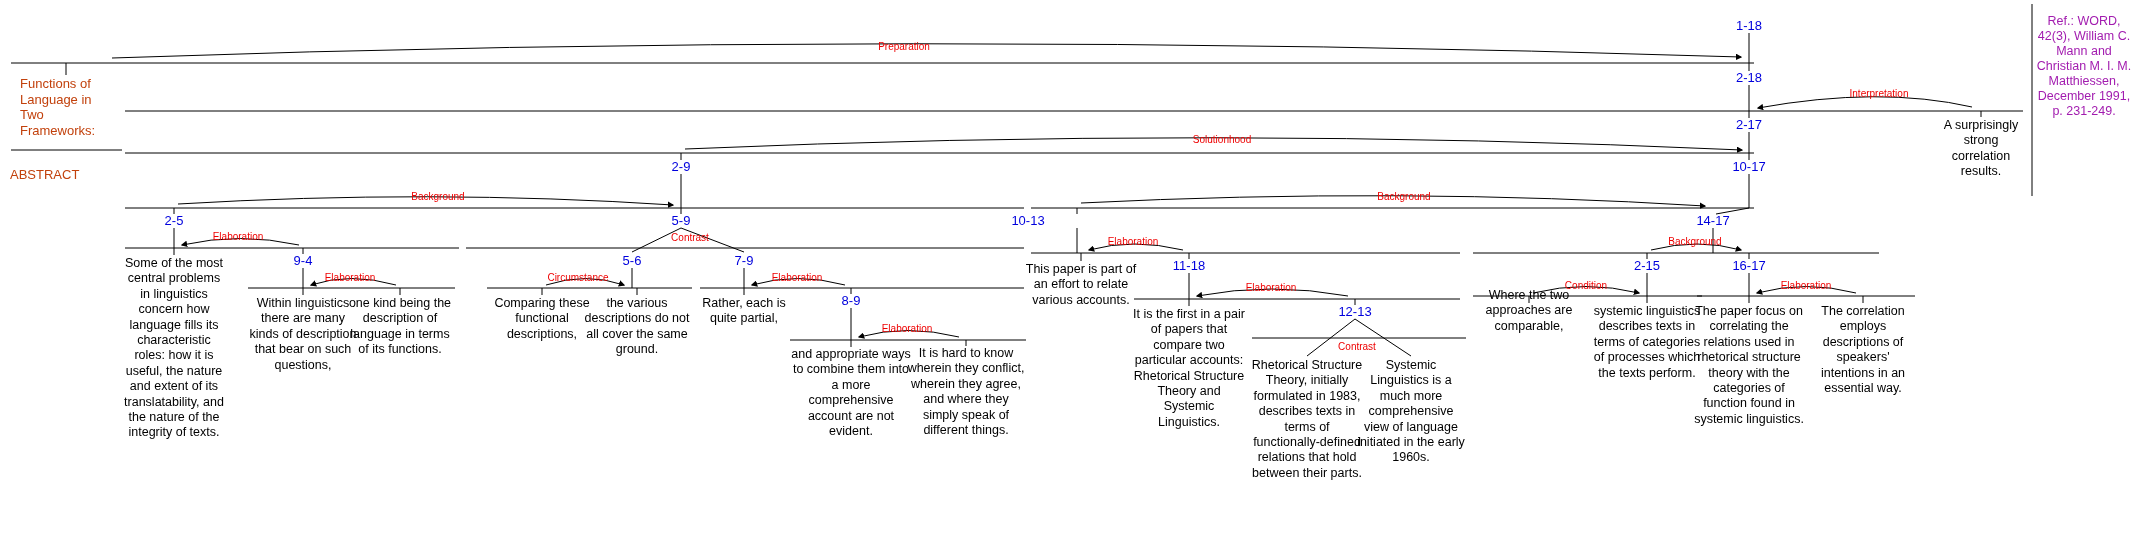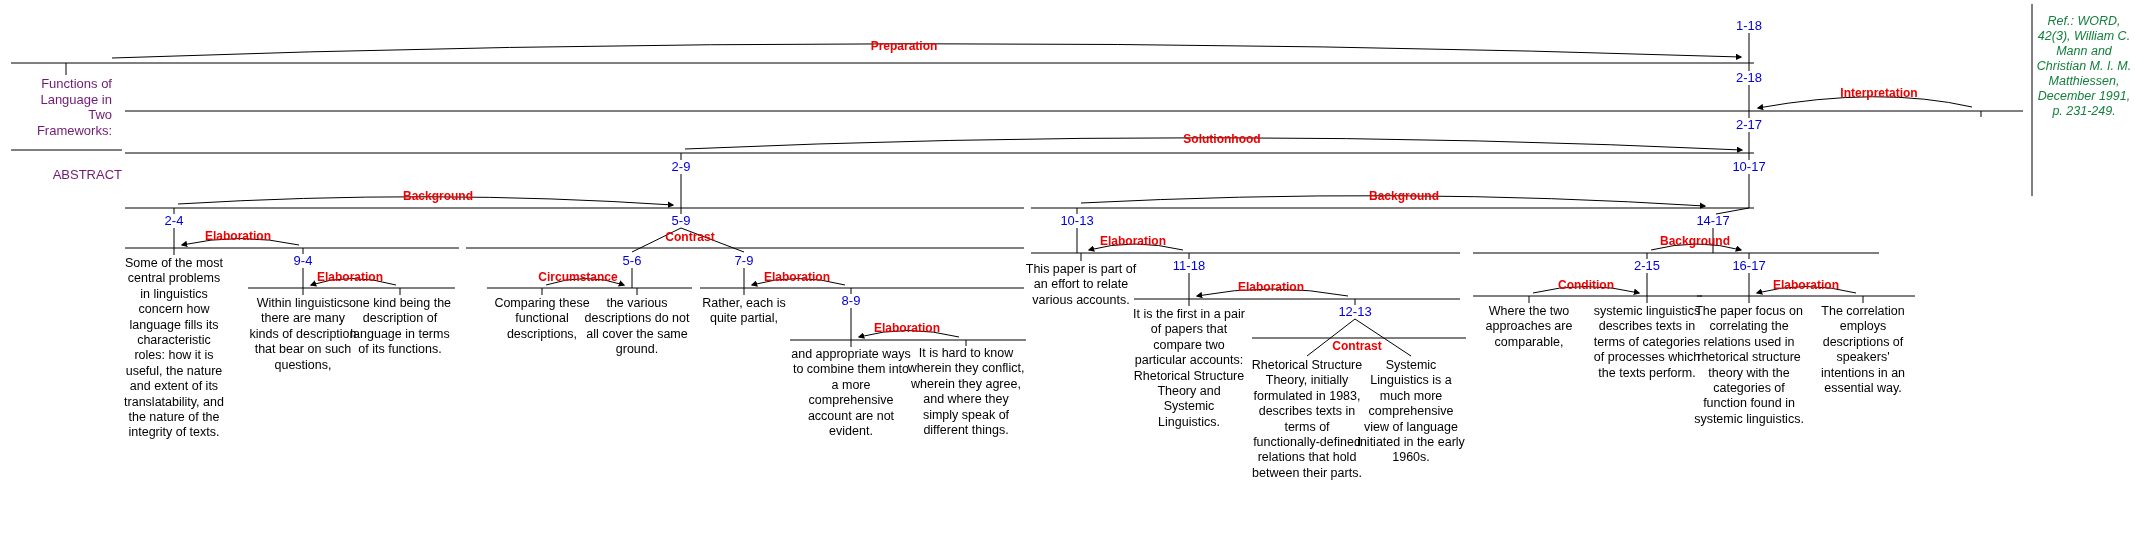--- a/index.html
+++ b/index.html
@@ -5,25 +5,25 @@
   html,body{margin:0;padding:0;background:#fff;}
   #stage{position:relative;width:2135px;height:551px;background:#fff;
          font-family:"Liberation Sans",sans-serif;overflow:hidden;color:#000;}
   #wires{position:absolute;left:0;top:0;}
   #wires line,#wires path{stroke:var(--line,#000);stroke-width:1;fill:none;}
   .seg{position:absolute;transform:translateX(-50%);text-align:center;
        font-size:12.5px;line-height:15.4px;color:#000;}
   .span-label{position:absolute;transform:translateX(-50%);text-align:center;
        font-size:13px;line-height:14px;color:var(--span,#0000dd);white-space:nowrap;}
   .rel-label{position:absolute;transform:translateX(-50%);text-align:center;
-       font-size:12px;line-height:13px;color:var(--relation,#ee0000);white-space:nowrap;font-weight:bold;}
-  .hdr{position:absolute;transform:translateX(-50%);text-align:right;
-       font-size:13px;line-height:15.5px;color:#701a75;}
+       font-size:10px;line-height:13px;color:var(--relation,#ee0000);white-space:nowrap;}
+  .hdr{position:absolute;transform:translateX(-50%);text-align:left;
+       font-size:13px;line-height:15.5px;color:#c2410c;}
   .refbox{position:absolute;transform:translateX(-50%);text-align:center;
-       font-size:12.5px;line-height:15px;color:#15803d;font-style:italic;}
+       font-size:12.5px;line-height:15px;color:#a21caf;}
 </style>
 </head>
 <body>
 
 <div id="stage">
 
   <svg id="wires" width="2135" height="551" viewBox="0 0 2135 551">
     <defs>
       <marker id="arrhead" viewBox="0 0 10 10" refX="8" refY="5" markerWidth="6.5" markerHeight="6.5" orient="auto">
         <path d="M0,0 L10,5 L0,10 z" style="fill:var(--line,#000);stroke:none"></path>
@@ -129,23 +129,23 @@
   <div class="hdr" style="left:66px;top:76px;width:92px">Functions of Language in Two Frameworks:</div>
   <div class="hdr" style="left:66px;top:167px;width:112px">ABSTRACT</div>
 
   <div class="refbox" style="left:2084px;top:14px;width:100px">Ref.: WORD, 42(3), William C. Mann and Christian M. I. M. Matthiessen, December 1991, p. 231-249.</div>
 
   <div class="span-label" style="left:1749px;top:19px">1-18</div>
   <div class="span-label" style="left:1749px;top:71px">2-18</div>
   <div class="span-label" style="left:1749px;top:118px">2-17</div>
   <div class="span-label" style="left:1749px;top:160px">10-17</div>
   <div class="span-label" style="left:681px;top:160px">2-9</div>
-  <div class="span-label" style="left:174px;top:214px">2-4</div>
+  <div class="span-label" style="left:174px;top:214px">2-5</div>
   <div class="span-label" style="left:681px;top:214px">5-9</div>
-  <div class="span-label" style="left:1077px;top:214px">10-13</div>
+  <div class="span-label" style="left:1028px;top:214px">10-13</div>
   <div class="span-label" style="left:1713px;top:214px">14-17</div>
   <div class="span-label" style="left:303px;top:254px">9-4</div>
   <div class="span-label" style="left:632px;top:254px">5-6</div>
   <div class="span-label" style="left:744px;top:254px">7-9</div>
   <div class="span-label" style="left:851px;top:294px">8-9</div>
   <div class="span-label" style="left:1189px;top:259px">11-18</div>
   <div class="span-label" style="left:1355px;top:305px">12-13</div>
   <div class="span-label" style="left:1647px;top:259px">2-15</div>
   <div class="span-label" style="left:1749px;top:259px">16-17</div>
 
@@ -172,18 +172,19 @@
   <div class="seg" style="left:400px;top:296px;width:108px">one kind being the description of language in terms of its functions.</div>
   <div class="seg" style="left:542px;top:296px;width:110px">Comparing these functional descriptions,</div>
   <div class="seg" style="left:637px;top:296px;width:112px">the various descriptions do not all cover the same ground.</div>
   <div class="seg" style="left:744px;top:296px;width:90px">Rather, each is quite partial,</div>
   <div class="seg" style="left:851px;top:347px;width:122px">and appropriate ways to combine them into a more comprehensive account are not evident.</div>
   <div class="seg" style="left:966px;top:346px;width:124px">It is hard to know wherein they conflict, wherein they agree, and where they simply speak of different things.</div>
   <div class="seg" style="left:1081px;top:262px;width:112px">This paper is part of an effort to relate various accounts.</div>
   <div class="seg" style="left:1189px;top:307px;width:112px">It is the first in a pair of papers that compare two particular accounts: Rhetorical Structure Theory and Systemic Linguistics.</div>
   <div class="seg" style="left:1307px;top:358px;width:112px">Rhetorical Structure Theory, initially formulated in 1983, describes texts in terms of functionally-defined relations that hold between their parts.</div>
   <div class="seg" style="left:1411px;top:358px;width:112px">Systemic Linguistics is a much more comprehensive view of language initiated in the early 1960s.</div>
-  <div class="seg" style="left:1529px;top:304px;width:112px">Where the two approaches are comparable,</div>
+  <div class="seg" style="left:1529px;top:288px;width:112px">Where the two approaches are comparable,</div>
   <div class="seg" style="left:1647px;top:304px;width:110px">systemic linguistics describes texts in terms of categories of processes which the texts perform.</div>
   <div class="seg" style="left:1749px;top:304px;width:114px">The paper focus on correlating the relations used in rhetorical structure theory with the categories of function found in systemic linguistics.</div>
   <div class="seg" style="left:1863px;top:304px;width:104px">The correlation employs descriptions of speakers' intentions in an essential way.</div>
+  <div class="seg" style="left:1981px;top:118px;width:96px">A surprisingly strong correlation results.</div>
 
 </div>
 
 </body></html>

